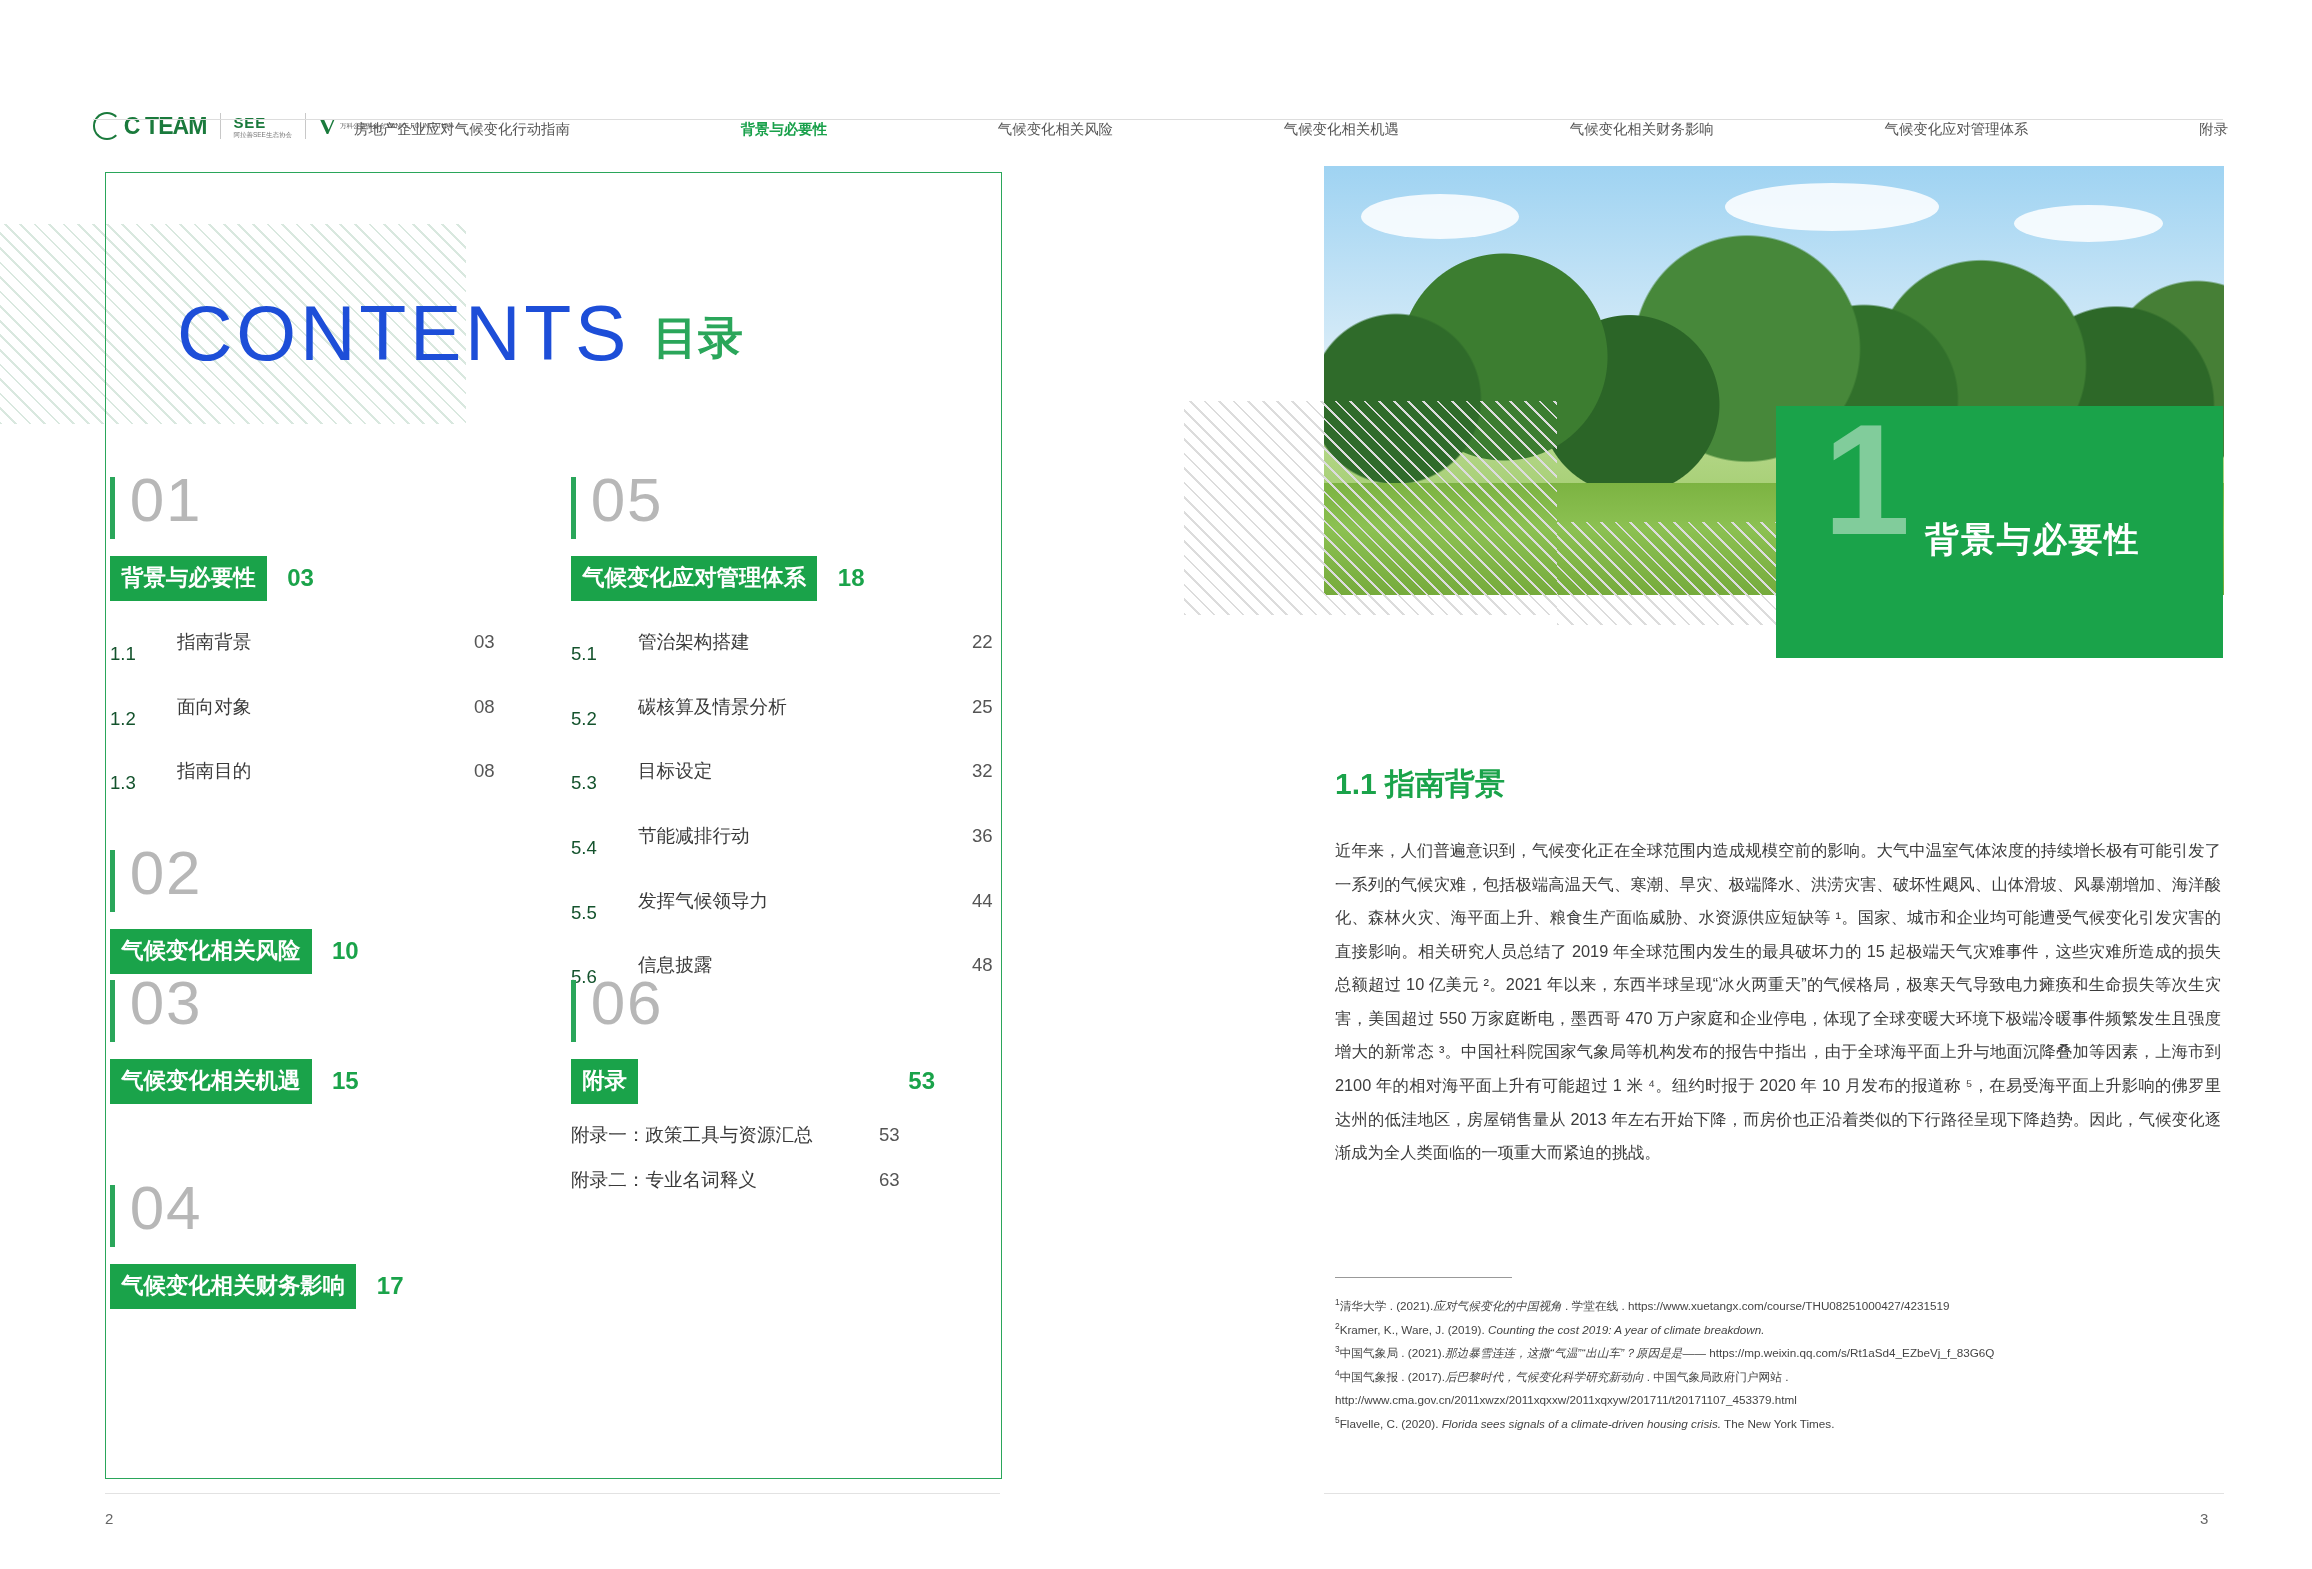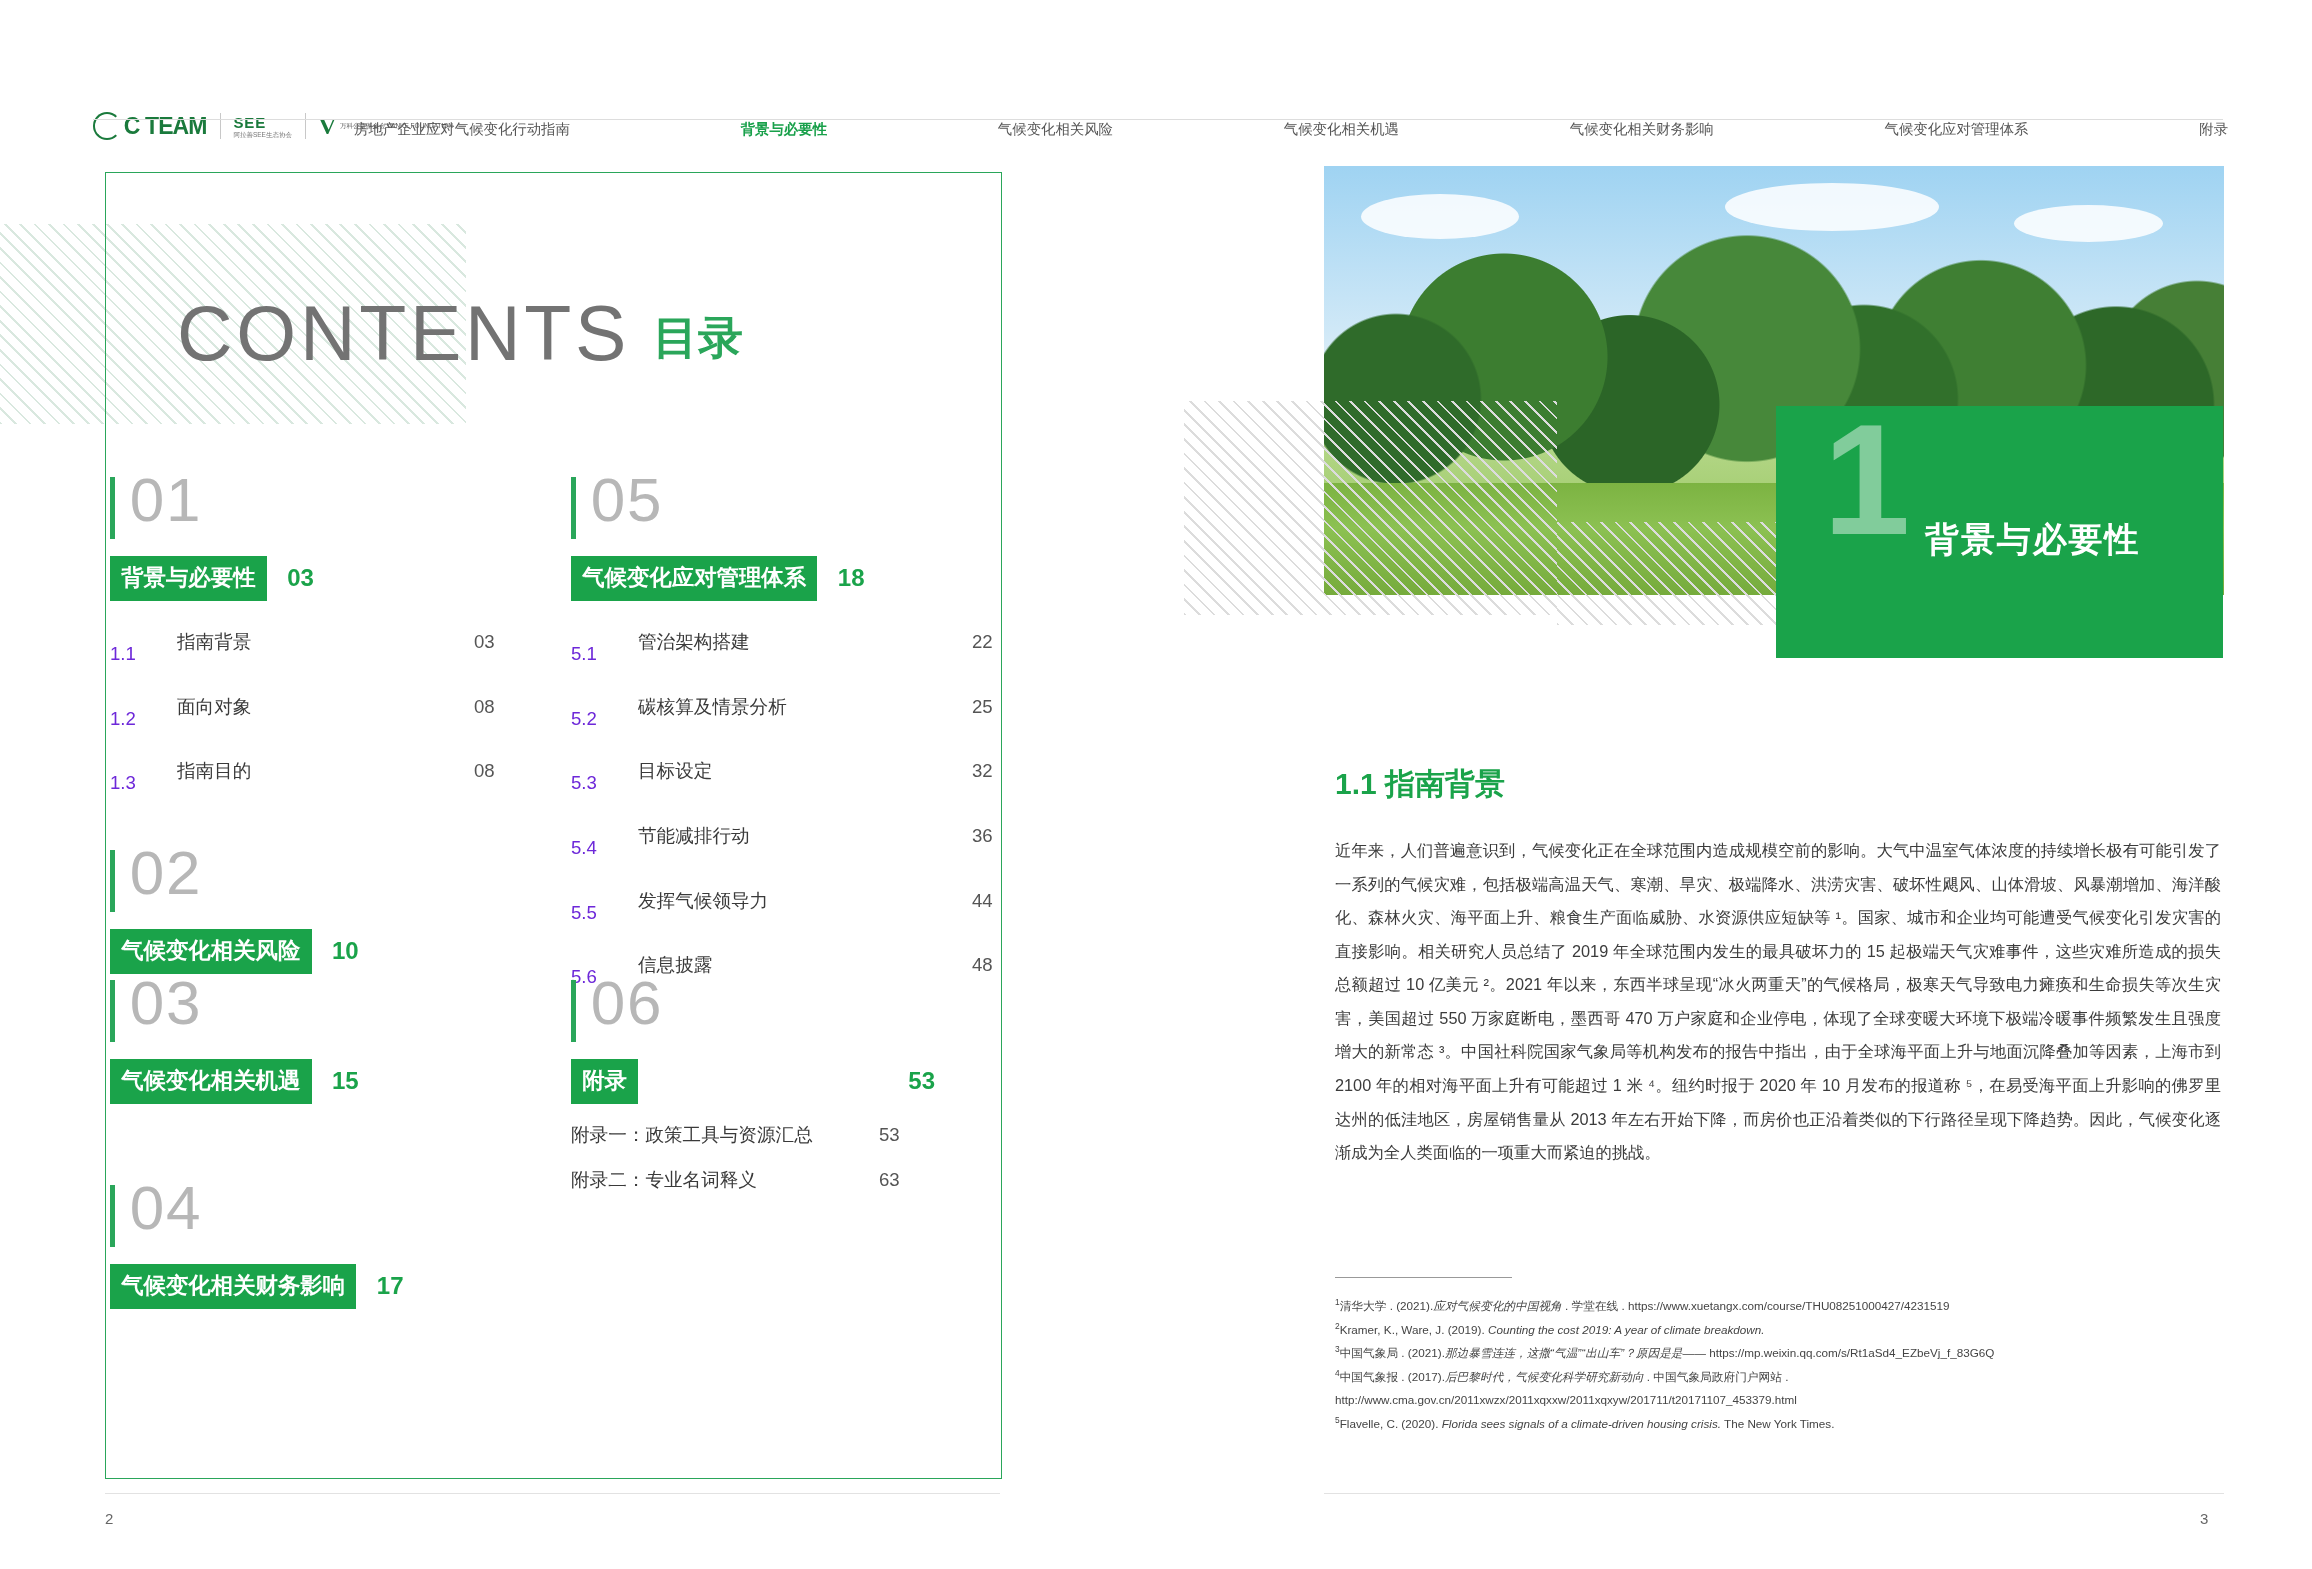--- a/index.html
+++ b/index.html
@@ -31,33 +31,33 @@
   .navitems .ni.active{color:#18a04a;font-weight:bold;}
   .nav-sep{flex:1 1 auto;}
 
   .topline{position:absolute;top:119px;left:93px;width:2130px;height:0.9px;background:#ddd;}
 
   
   .leftpage{position:absolute;left:0;top:0;width:1156px;height:1570px;}
   .contents-frame{position:absolute;left:105px;top:172px;width:895px;height:1305px;border:1.9px solid #2aa65a;}
   .hatch-a{position:absolute;left:0px;top:224px;width:466px;height:200px;
     background:repeating-linear-gradient(45deg,#d9e8df 0 1.9px,transparent 1.9px 10.3px);}
-  .contents-title{position:absolute;left:177px;top:289px;font-size:77px;color:#737373;letter-spacing:3.7px;font-weight:400;}
+  .contents-title{position:absolute;left:177px;top:289px;font-size:77px;color:#1d4ed8;letter-spacing:3.7px;font-weight:400;}
   .contents-title-cn{position:absolute;left:653px;top:308px;font-size:45px;color:#2aa65a;font-weight:bold;}
   .colA{left:110px;}
   .colB{left:571px;}
   .sec{position:absolute;width:429px;}
   .secnum{display:flex;align-items:flex-start;gap:15px;}
   .secnum .bar{width:4.7px;height:62px;background:#2aa65a;margin-top:5.6px;}
   .secnum .num{font-size:62px;color:#b7b7b7;font-weight:300;letter-spacing:1.9px;line-height:0.95;}
   .sectitle-row{display:flex;align-items:center;gap:20.5px;margin-top:17px;}
   .sectitle{background:#1aa34a;color:#fff;font-size:22.4px;font-weight:bold;padding:6.5px 11.2px 7.5px 11.2px;display:inline-block;}
   .secpage{color:#1aa34a;font-size:24px;font-weight:bold;}
   .subrow{display:flex;align-items:center;margin-top:18.6px;font-size:18.6px;color:#3a3a3a;}
-  .subrow .sno{width:67px;color:#6d28d9;margin-top:24px;}
+  .subrow .sno{width:67px;color:#14532d;margin-top:24px;}
   .subrow .slabel{flex:1;}
   .subrow .spage{width:65px;text-align:left;color:#555;}
   .subrow.apx .slabel{width:308px;flex:none;}
 
   .pagenum-left{position:absolute;left:105px;top:1510px;font-size:15px;color:#666;}
   .pagenum-right{position:absolute;left:2200px;top:1510px;font-size:15px;color:#666;}
   .footline-left{position:absolute;left:105px;top:1493px;width:895px;height:0.9px;background:#e2e2e2;}
   .footline-right{position:absolute;left:1324px;top:1493px;width:900px;height:0.9px;background:#e2e2e2;}
 
   

